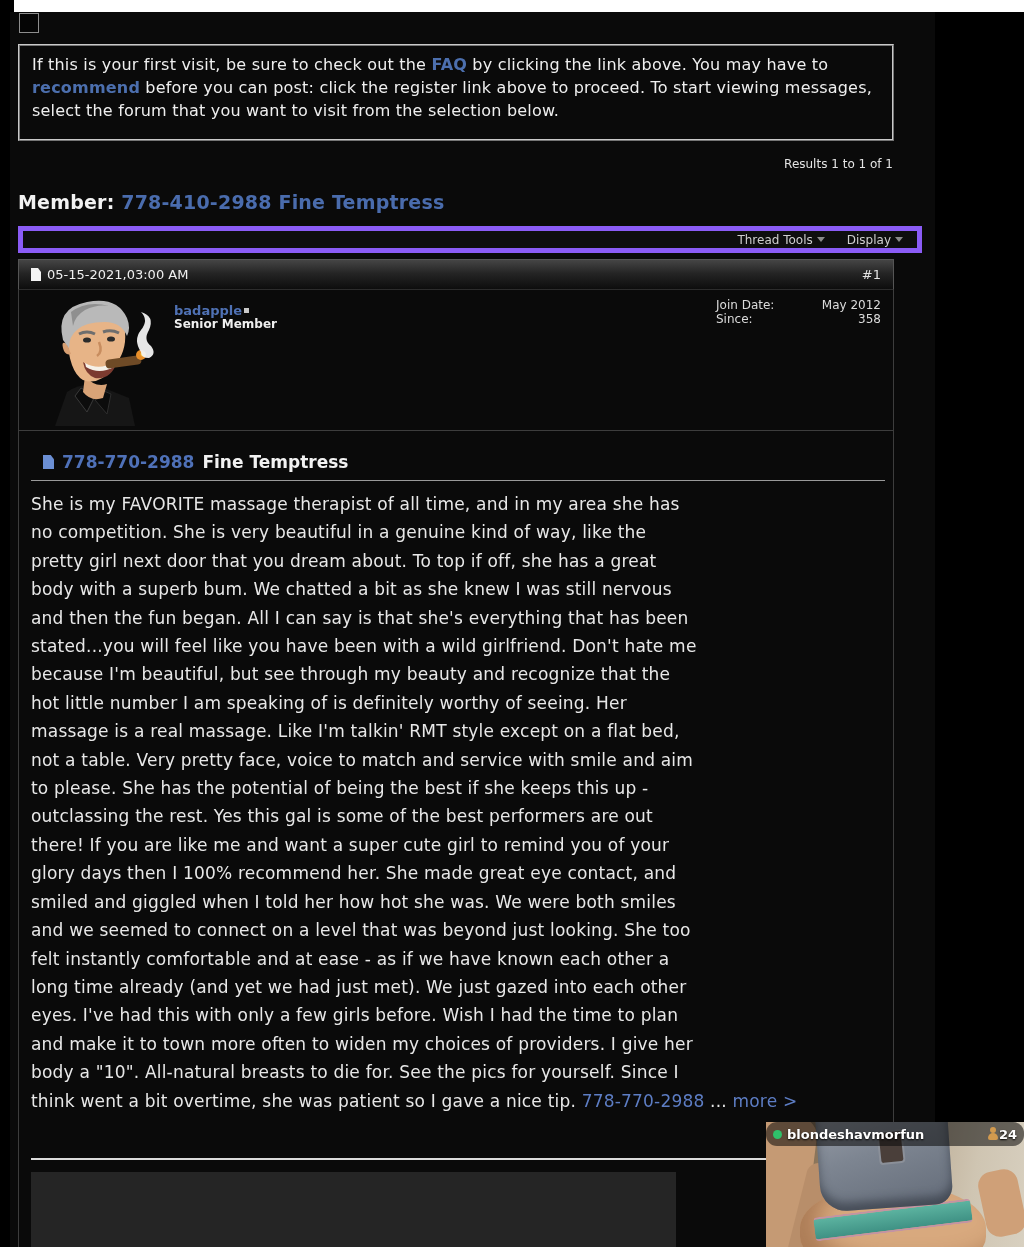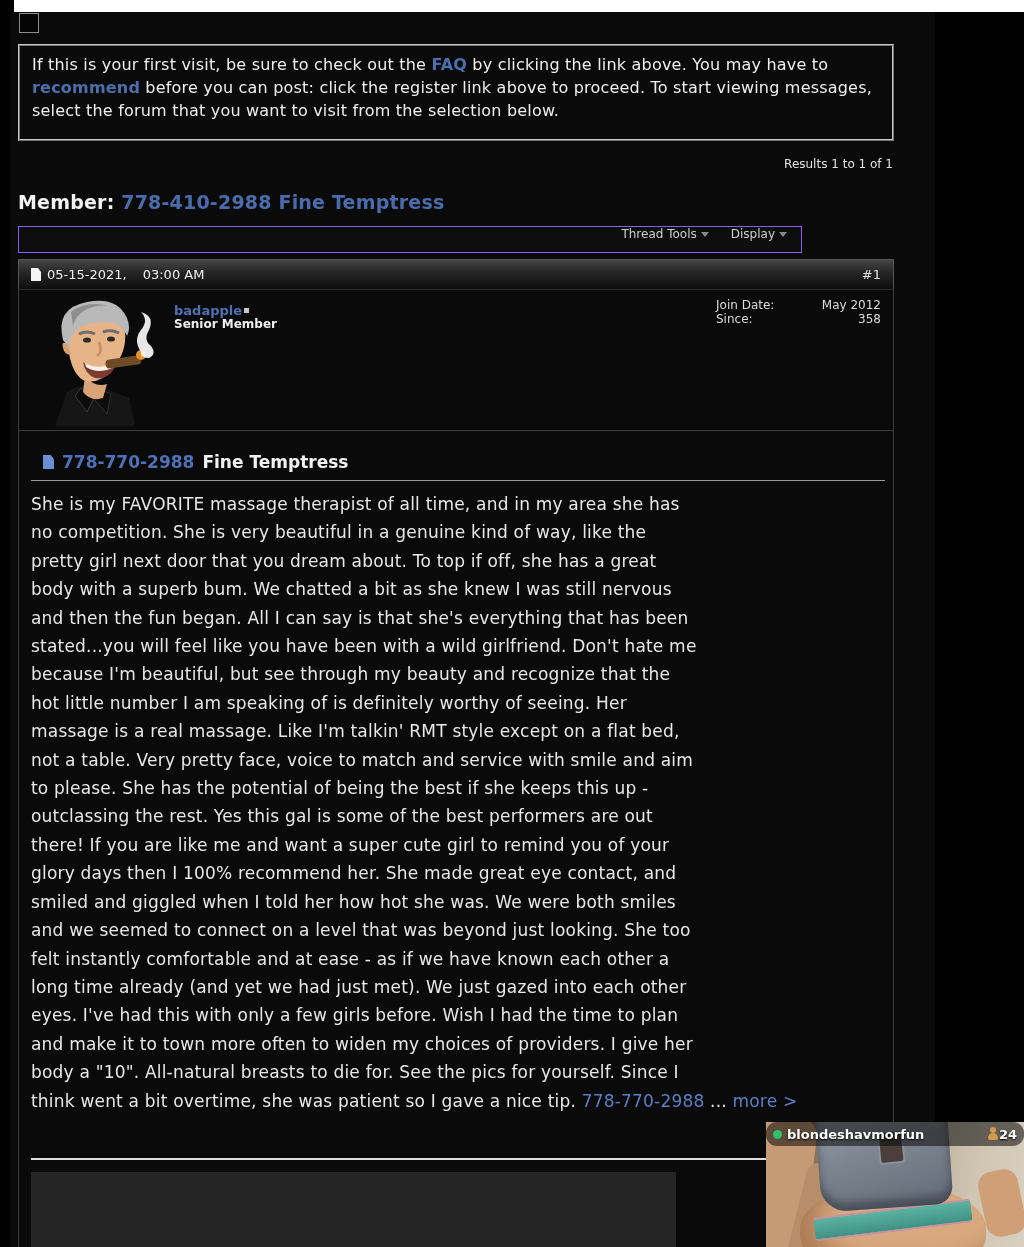--- a/index.html
+++ b/index.html
@@ -18,36 +18,36 @@
   .notice-box a { color:#4c6fae; font-weight:bold; text-decoration:none; }
 
   .results-line { position:absolute; left:18px; top:157px; width:875px; text-align:right;
     color:#e3e3e3; font-size:12px; }
 
   .thread-heading { position:absolute; left:18px; top:191px; width:875px;
     font-size:19px; font-weight:bold; color:#f2f2f2; letter-spacing:.2px; }
   .thread-heading .t-link { color:#4a6cad; text-decoration:none; }
 
   
-  .toolbar { position:absolute; left:18px; top:226px; width:784px; height:27px;
-    border:1px solid #8b5cf6; background:#0e0e0e; display:flex; align-items:flex-start;
+  .toolbar { position:absolute; left:18px; top:226px; width:904px; height:27px;
+    border:5px solid #8b5cf6; background:#0e0e0e; display:flex; align-items:center;
     justify-content:flex-end; gap:22px; padding-right:14px; color:#cfcfcf; font-size:12px; }
   .toolbar .tool { display:flex; align-items:center; gap:4px; cursor:pointer; }
   .caret { width:0; height:0; border-left:4px solid transparent; border-right:4px solid transparent;
     border-top:5px solid #8a8a8a; display:inline-block; }
 
   
   .post-header-bar { position:absolute; left:18px; top:259px; width:876px; height:31px;
     background:linear-gradient(180deg,#454545 0%,#252525 45%,#0d0d0d 100%);
     border:1px solid #555; border-bottom:1px solid #2c2c2c;
     display:flex; align-items:center; padding:0 12px; color:#f0f0f0; font-size:13px; }
   .page-icon { width:10px; height:13px; background:#f4f4f4; margin-right:6px;
     clip-path:polygon(0 0,70% 0,100% 30%,100% 100%,0 100%); }
   .post-number { margin-left:auto; color:#e2e2e2; text-decoration:none; font-size:13px; }
-  .post-time { margin-left:16px; }
+  .post-time { }
 
   .user-panel { position:absolute; left:18px; top:290px; width:876px; height:141px;
     background:#0a0a0a; border-left:1px solid #3d3d3d; border-right:1px solid #3d3d3d;
     border-bottom:1px solid #3d3d3d; }
   .avatar-wrap { position:absolute; left:18px; top:6px; width:122px; height:130px; cursor:pointer; }
   .username-row { position:absolute; left:155px; top:13px; display:flex; align-items:center; gap:2px; }
   .username { color:#4f71b4; font-weight:bold; font-size:13px; text-decoration:none; }
   .status-dot { width:5px; height:5px; background:#c9c9c9; display:inline-block; }
   .user-title { position:absolute; left:155px; top:27px; color:#efefef; font-weight:bold; font-size:12px; }
   .user-stats { position:absolute; right:12px; top:8px; width:165px; font-size:12px; color:#dcdcdc; line-height:14px; }

